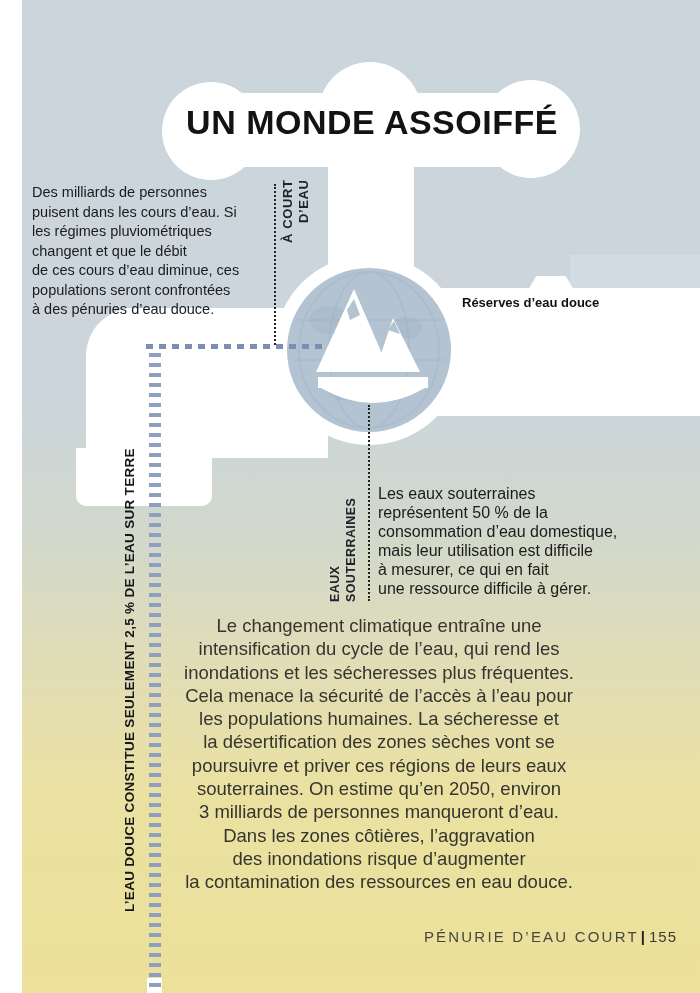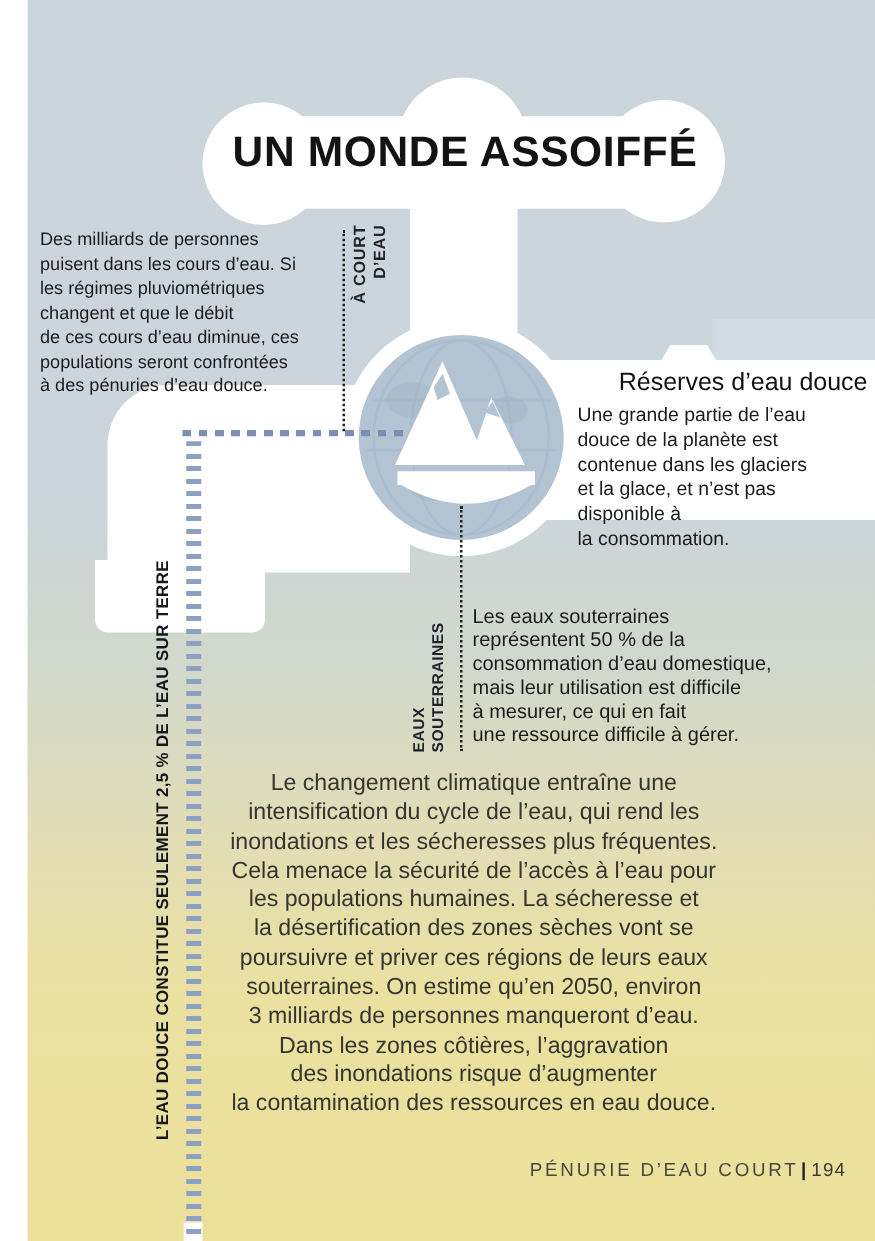--- a/index.html
+++ b/index.html
@@ -52,21 +52,21 @@
     font-size:14.5px; line-height:19.5px;}
   .vtext{writing-mode:vertical-rl; transform:rotate(180deg);
     font-weight:bold; color:#20242a;}
   .label-court{left:258px; top:180px; width:46px; height:80px;
     font-size:13px; line-height:16px; letter-spacing:.6px; text-align:right;}
   .label-eaux{left:306px; top:476px; width:42px; height:126px;
     font-size:12.5px; line-height:15.5px; letter-spacing:.4px; text-align:left;}
   .vertical-fact{left:100px; top:448px; width:22px; height:464px;
     font-size:13.5px; letter-spacing:.3px; text-align:left; color:#15161a;}
   .reserves{left:440px; top:295px; width:232px;}
-  .reserves-heading{font-size:20px; font-weight:normal; margin:0 0 5px 0; color:#111;text-align:right;}
+  .reserves-heading{font-size:13px; font-weight:bold; margin:0 0 5px 0; color:#111;}
   .reserves-body{font-size:15.5px; line-height:19.8px;}
   .p-ground{left:356px; top:484px; width:252px; font-size:16px; line-height:19px;}
   .p-main{left:125px; top:614px; width:464px; text-align:center;
     font-size:18.5px; line-height:23.3px; color:#35352f;}
   .footer{right:45px; top:928px; font-size:15px; letter-spacing:2.2px;
     color:#47473e; z-index:5; white-space:nowrap;}
   .footer .sep{font-weight:bold; color:#222; letter-spacing:0; margin:0 4px 0 2px;}
   .footer .num{letter-spacing:1px; color:#3a3a34;}
 </style>
 </head>
@@ -129,26 +129,20 @@
 à des pénuries d’eau douce.</div>
 
   <div class="abs txt vtext prelines label-court">À COURT
 D’EAU</div>
   <div class="abs txt vtext prelines label-eaux">EAUX
 SOUTERRAINES</div>
   <div class="abs txt vtext vertical-fact">L’EAU DOUCE CONSTITUE SEULEMENT 2,5 % DE L’EAU SUR TERRE</div>
 
   <div class="abs txt reserves">
     <div class="reserves-heading">Réserves d’eau douce</div>
-    <div class="reserves-body prelines">Une grande partie de l’eau
-douce de la planète est
-contenue dans les glaciers
-et la glace, et n’est pas
-disponible à
-la consommation.</div>
   </div>
 
   <div class="abs txt prelines p-ground">Les eaux souterraines
 représentent 50 % de la
 consommation d’eau domestique,
 mais leur utilisation est difficile
 à mesurer, ce qui en fait
 une ressource difficile à gérer.</div>
 
   <div class="abs txt prelines p-main">Le changement climatique entraîne une
@@ -158,16 +152,16 @@
 les populations humaines. La sécheresse et
 la désertification des zones sèches vont se
 poursuivre et priver ces régions de leurs eaux
 souterraines. On estime qu’en 2050, environ
 3 milliards de personnes manqueront d’eau.
 Dans les zones côtières, l’aggravation
 des inondations risque d’augmenter
 la contamination des ressources en eau douce.</div>
 
   <div class="abs footer">
-    <span>PÉNURIE D’EAU COURT</span><span class="sep">|</span><span class="num">194</span>
+    <span>PÉNURIE D’EAU COURT</span><span class="sep">|</span><span class="num">155</span>
   </div>
 
 </div>
 
 </body></html>

